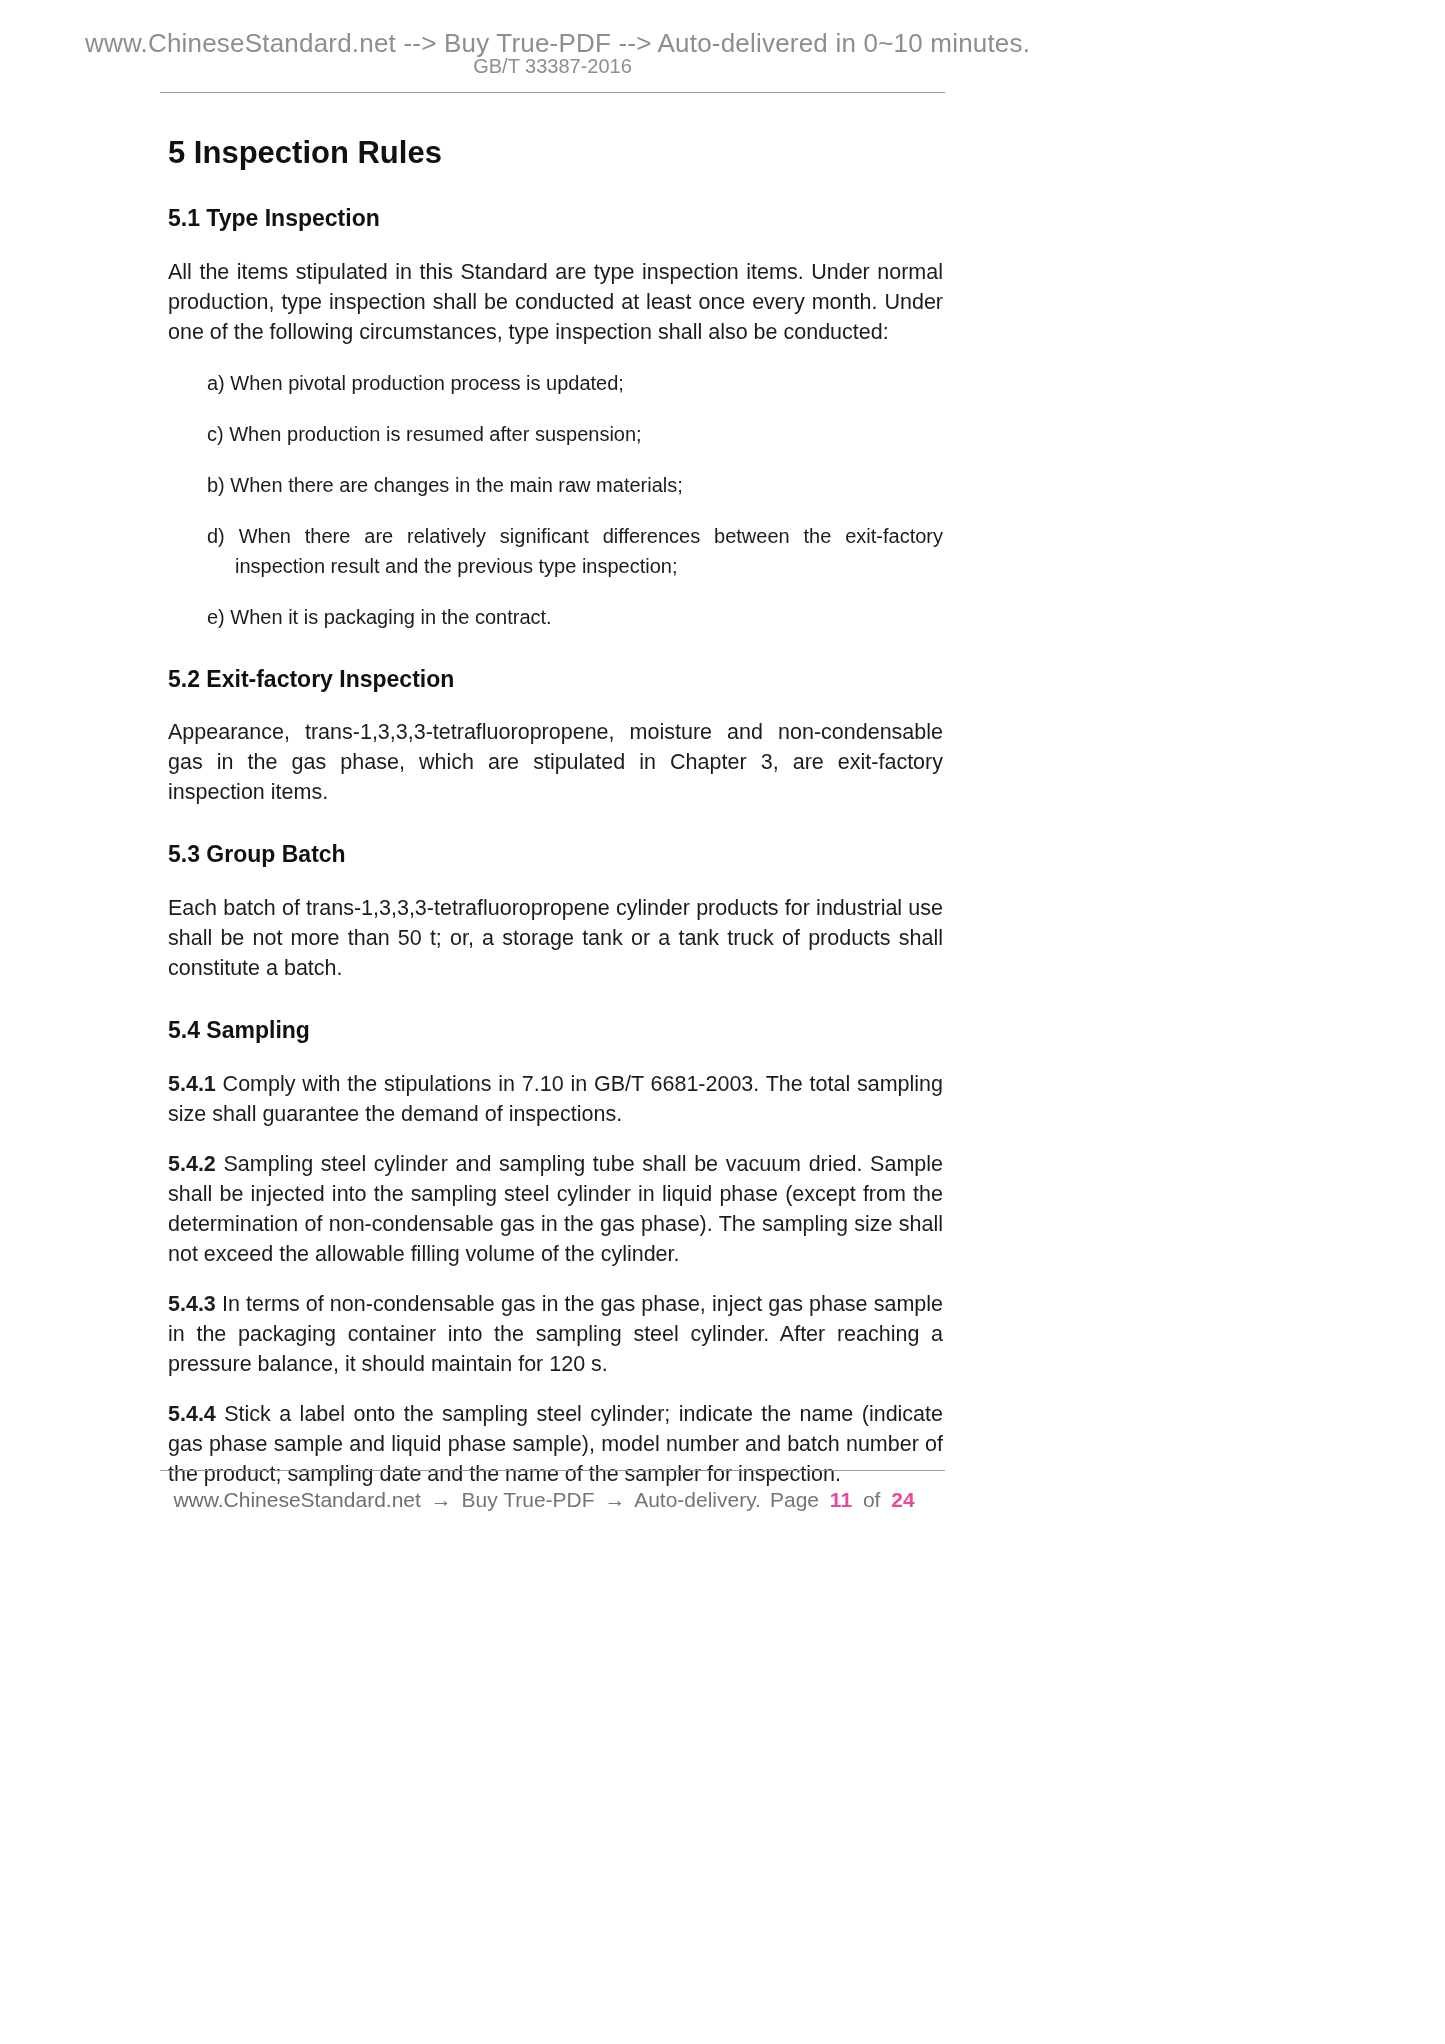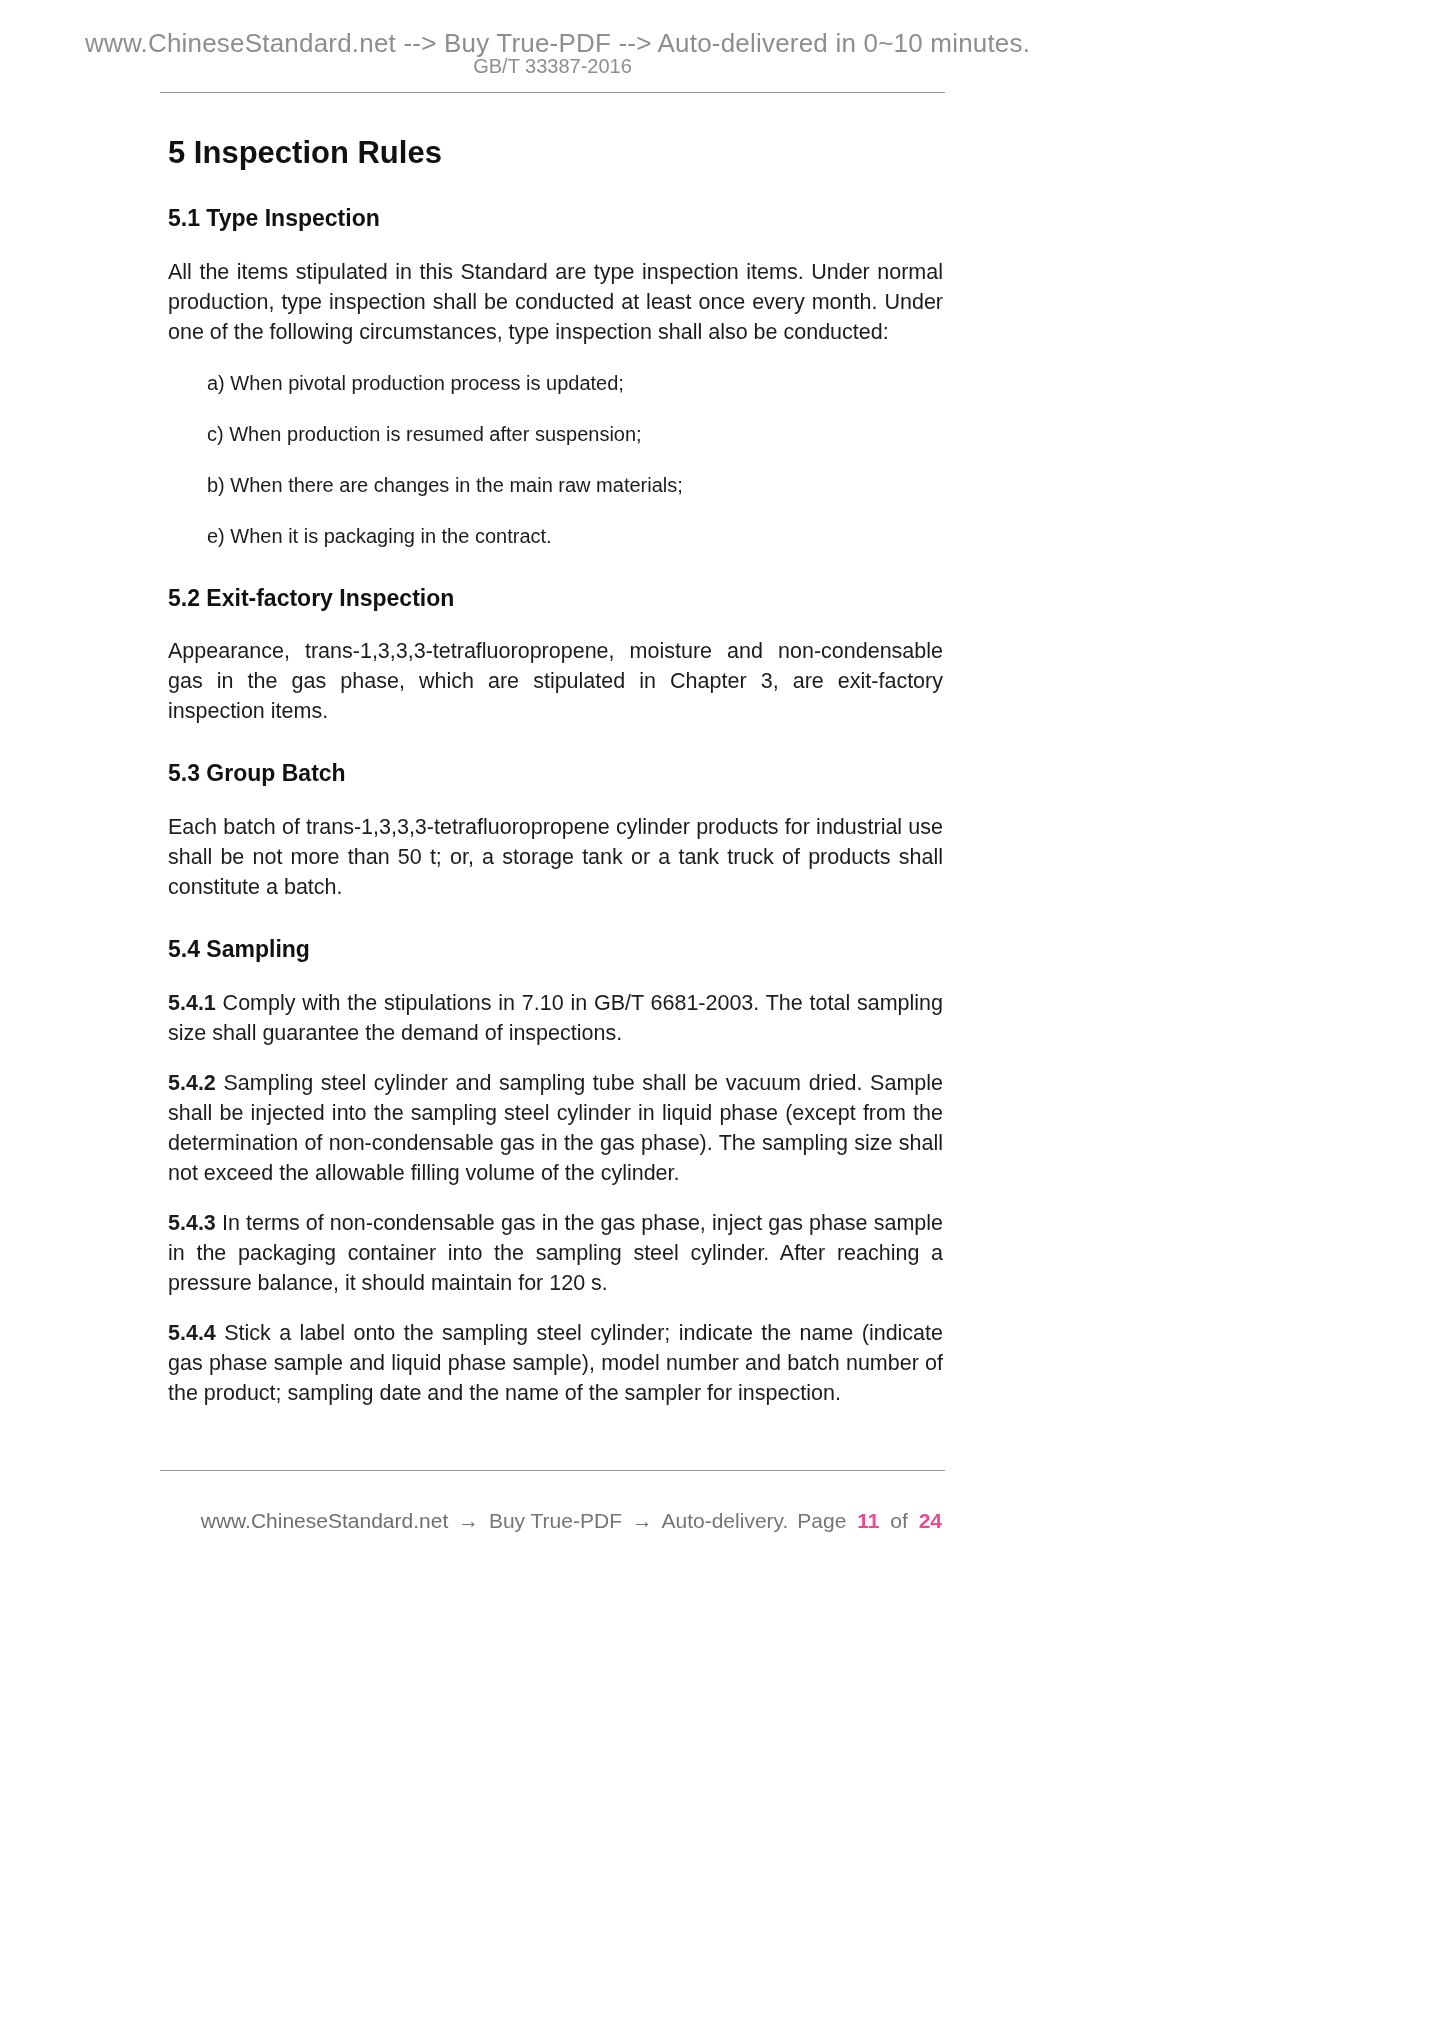--- a/index.html
+++ b/index.html
@@ -90,28 +90,27 @@
     position: absolute;
     top: 1470px;
     left: 160px;
     width: 785px;
     height: 0;
     border-top: 1px solid #9a9a9a;
   }
   .footer {
     position: absolute;
     top: 1488px;
-    left: 172px;
+    left: 159px;
     width: 770px;
     display: flex;
-    justify-content: flex-end;
+    justify-content: center;
     align-items: baseline;
     font-size: 21px;
     color: #757575;
-    margin-top: 21px;
   }
   .footer-left span { margin-right: 4px; }
   .footer-link {
     color: #6f6f6f;
     cursor: pointer;
   }
   .footer-right span, .footer-right strong { margin-left: 5px; }
   .footer-right strong {
     color: #ec4899;
     font-weight: bold;
@@ -128,20 +127,21 @@
 
   <div class="content">
 
     <h1 class="doc-title">5 Inspection Rules</h1>
 
     <h2 class="sub-heading">5.1 Type Inspection</h2>
     <p class="body-para">All the items stipulated in this Standard are type inspection items. Under normal production, type inspection shall be conducted at least once every month. Under one of the following circumstances, type inspection shall also be conducted:</p>
     <p class="list-item">a) When pivotal production process is updated;</p>
     <p class="list-item">c) When production is resumed after suspension;</p>
     <p class="list-item">b) When there are changes in the main raw materials;</p>
+    <p class="list-item">d) When there are relatively significant differences between the exit-factory inspection result and the previous type inspection;</p>
     <p class="list-item">e) When it is packaging in the contract.</p>
 
     <h2 class="sub-heading">5.2 Exit-factory Inspection</h2>
     <p class="body-para">Appearance, trans-1,3,3,3-tetrafluoropropene, moisture and non-condensable gas in the gas phase, which are stipulated in Chapter 3, are exit-factory inspection items.</p>
 
     <h2 class="sub-heading">5.3 Group Batch</h2>
     <p class="body-para">Each batch of trans-1,3,3,3-tetrafluoropropene cylinder products for industrial use shall be not more than 50 t; or, a storage tank or a tank truck of products shall constitute a batch.</p>
 
     <h2 class="sub-heading">5.4 Sampling</h2>
 

